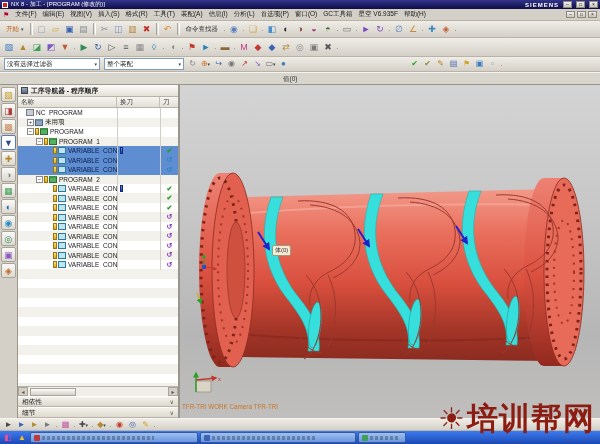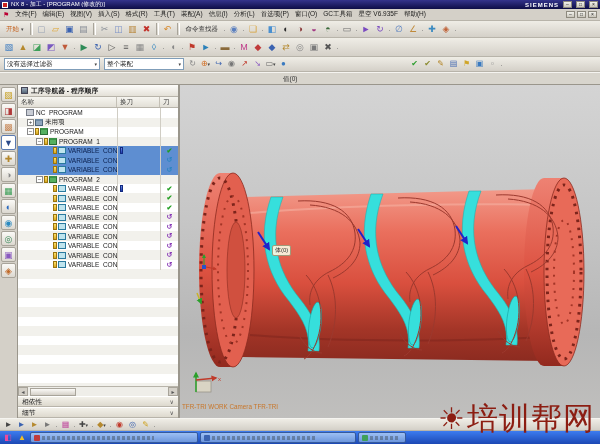--- a/index.html
+++ b/index.html
@@ -116,21 +116,21 @@
     font-size:6px;flex:0 0 auto;overflow:hidden}
   .taskbtn .ticn{width:6px;height:6px;border-radius:1px;flex:0 0 auto}
   .tsmudge{width:70%;height:4px;background:repeating-linear-gradient(90deg,#456 0 3px,transparent 3px 5px);opacity:.5}
 
   
   #wm-caption{position:absolute;left:293px;top:401px;z-index:10;font-family:"Liberation Serif",serif;
     font-size:22px;color:#cc2017;white-space:nowrap;letter-spacing:1px}
   #wm-brand{position:absolute;left:438px;top:398px;z-index:11;display:flex;align-items:center;
     color:#8c1d12;white-space:nowrap}
   #wm-logo{font-size:30px;line-height:30px;margin-right:2px;color:#8c1d12}
-  #wm-text{font-size:31px;font-weight:normal;font-family:"Liberation Sans",sans-serif;letter-spacing:1px}
+  #wm-text{font-size:31px;font-weight:bold;font-family:"Liberation Sans",sans-serif;letter-spacing:1px}
 </style>
 </head>
 <body>
 
 <div id="screen">
 
   <div id="titlebar">
     <span class="appicon"></span>
     <span class="t">NX 8 - 加工 - [PROGRAM (修改的)]</span>
     <span class="brand">SIEMENS</span>

